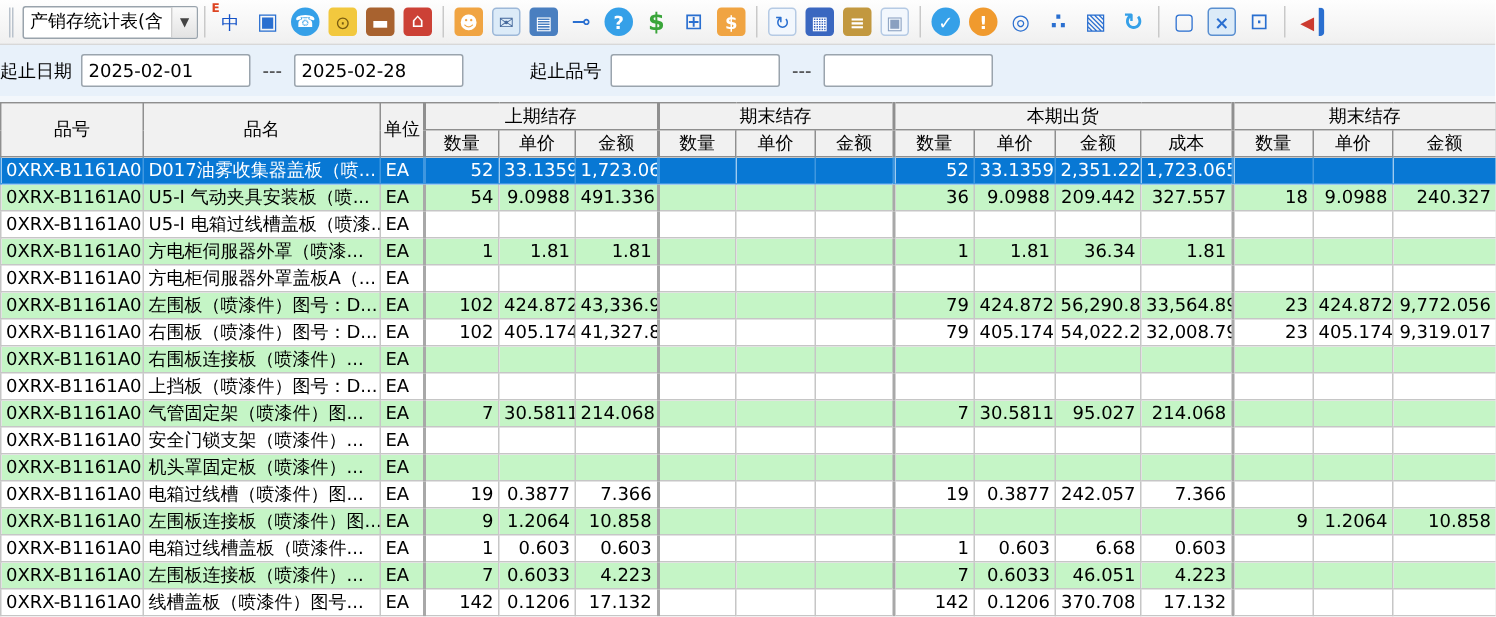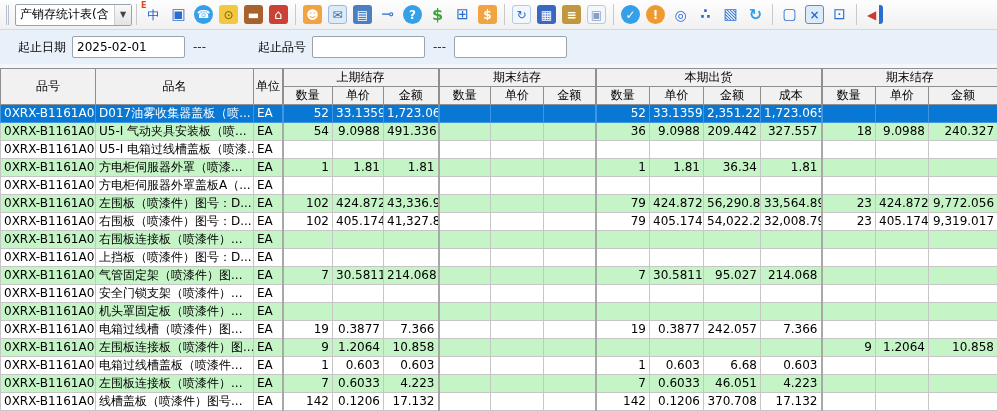--- a/index.html
+++ b/index.html
@@ -29,21 +29,20 @@
   .tbicons { display:flex; align-items:center; }
   .tbicon {
     position:relative; width:19px; height:19px; margin:0 3px; flex:none;
     display:flex; align-items:center; justify-content:center;
     border-radius:3px; font-size:12px; line-height:1; cursor:pointer;
   }
   .tbicon i { position:absolute; top:-3px; left:-3px; font-style:normal; font-size:8px; color:#d42; font-weight:bold; }
   
   .filterbar {
     height:34px; background:#e8f1fa; display:flex; align-items:center;
-    padding-left:18px;
   }
   .flabel { margin-right:6px; white-space:nowrap; }
   .filterbar input {
     width:113px; height:22px; border:1px solid #9aa4ad; background:#fff;
     font-family:"DejaVu Sans", sans-serif; font-size:12px; padding:0 4px; border-radius:2px;
   }
   .dash { margin:0 8px; color:#333; }
   .gap { width:44px; }
   .spacer { height:4px; background:#f3f7fb; }
   
@@ -107,20 +106,21 @@
         <span class="tbicon" style="color: rgb(42, 111, 208); font-size: 15px;">⊡</span>
         <span class="tbsep"></span>
         <span class="tbicon" style="color: rgb(204, 59, 48); font-size: 12px; border-right: 4px solid rgb(42, 111, 208);">◀</span>
       </div>
   </div>
 
   <div class="filterbar">
     <span class="flabel">起止日期</span>
     <input value="2025-02-01" style="">
     <span class="dash">---</span>
+    <input value="2025-02-28" style="">
     <span class="gap"></span>
     <span class="flabel">起止品号</span>
     <input value="" style="">
     <span class="dash">---</span>
     <input value="" style="">
   </div>
 
   <div class="spacer"></div>
 
   <table class="grid">

